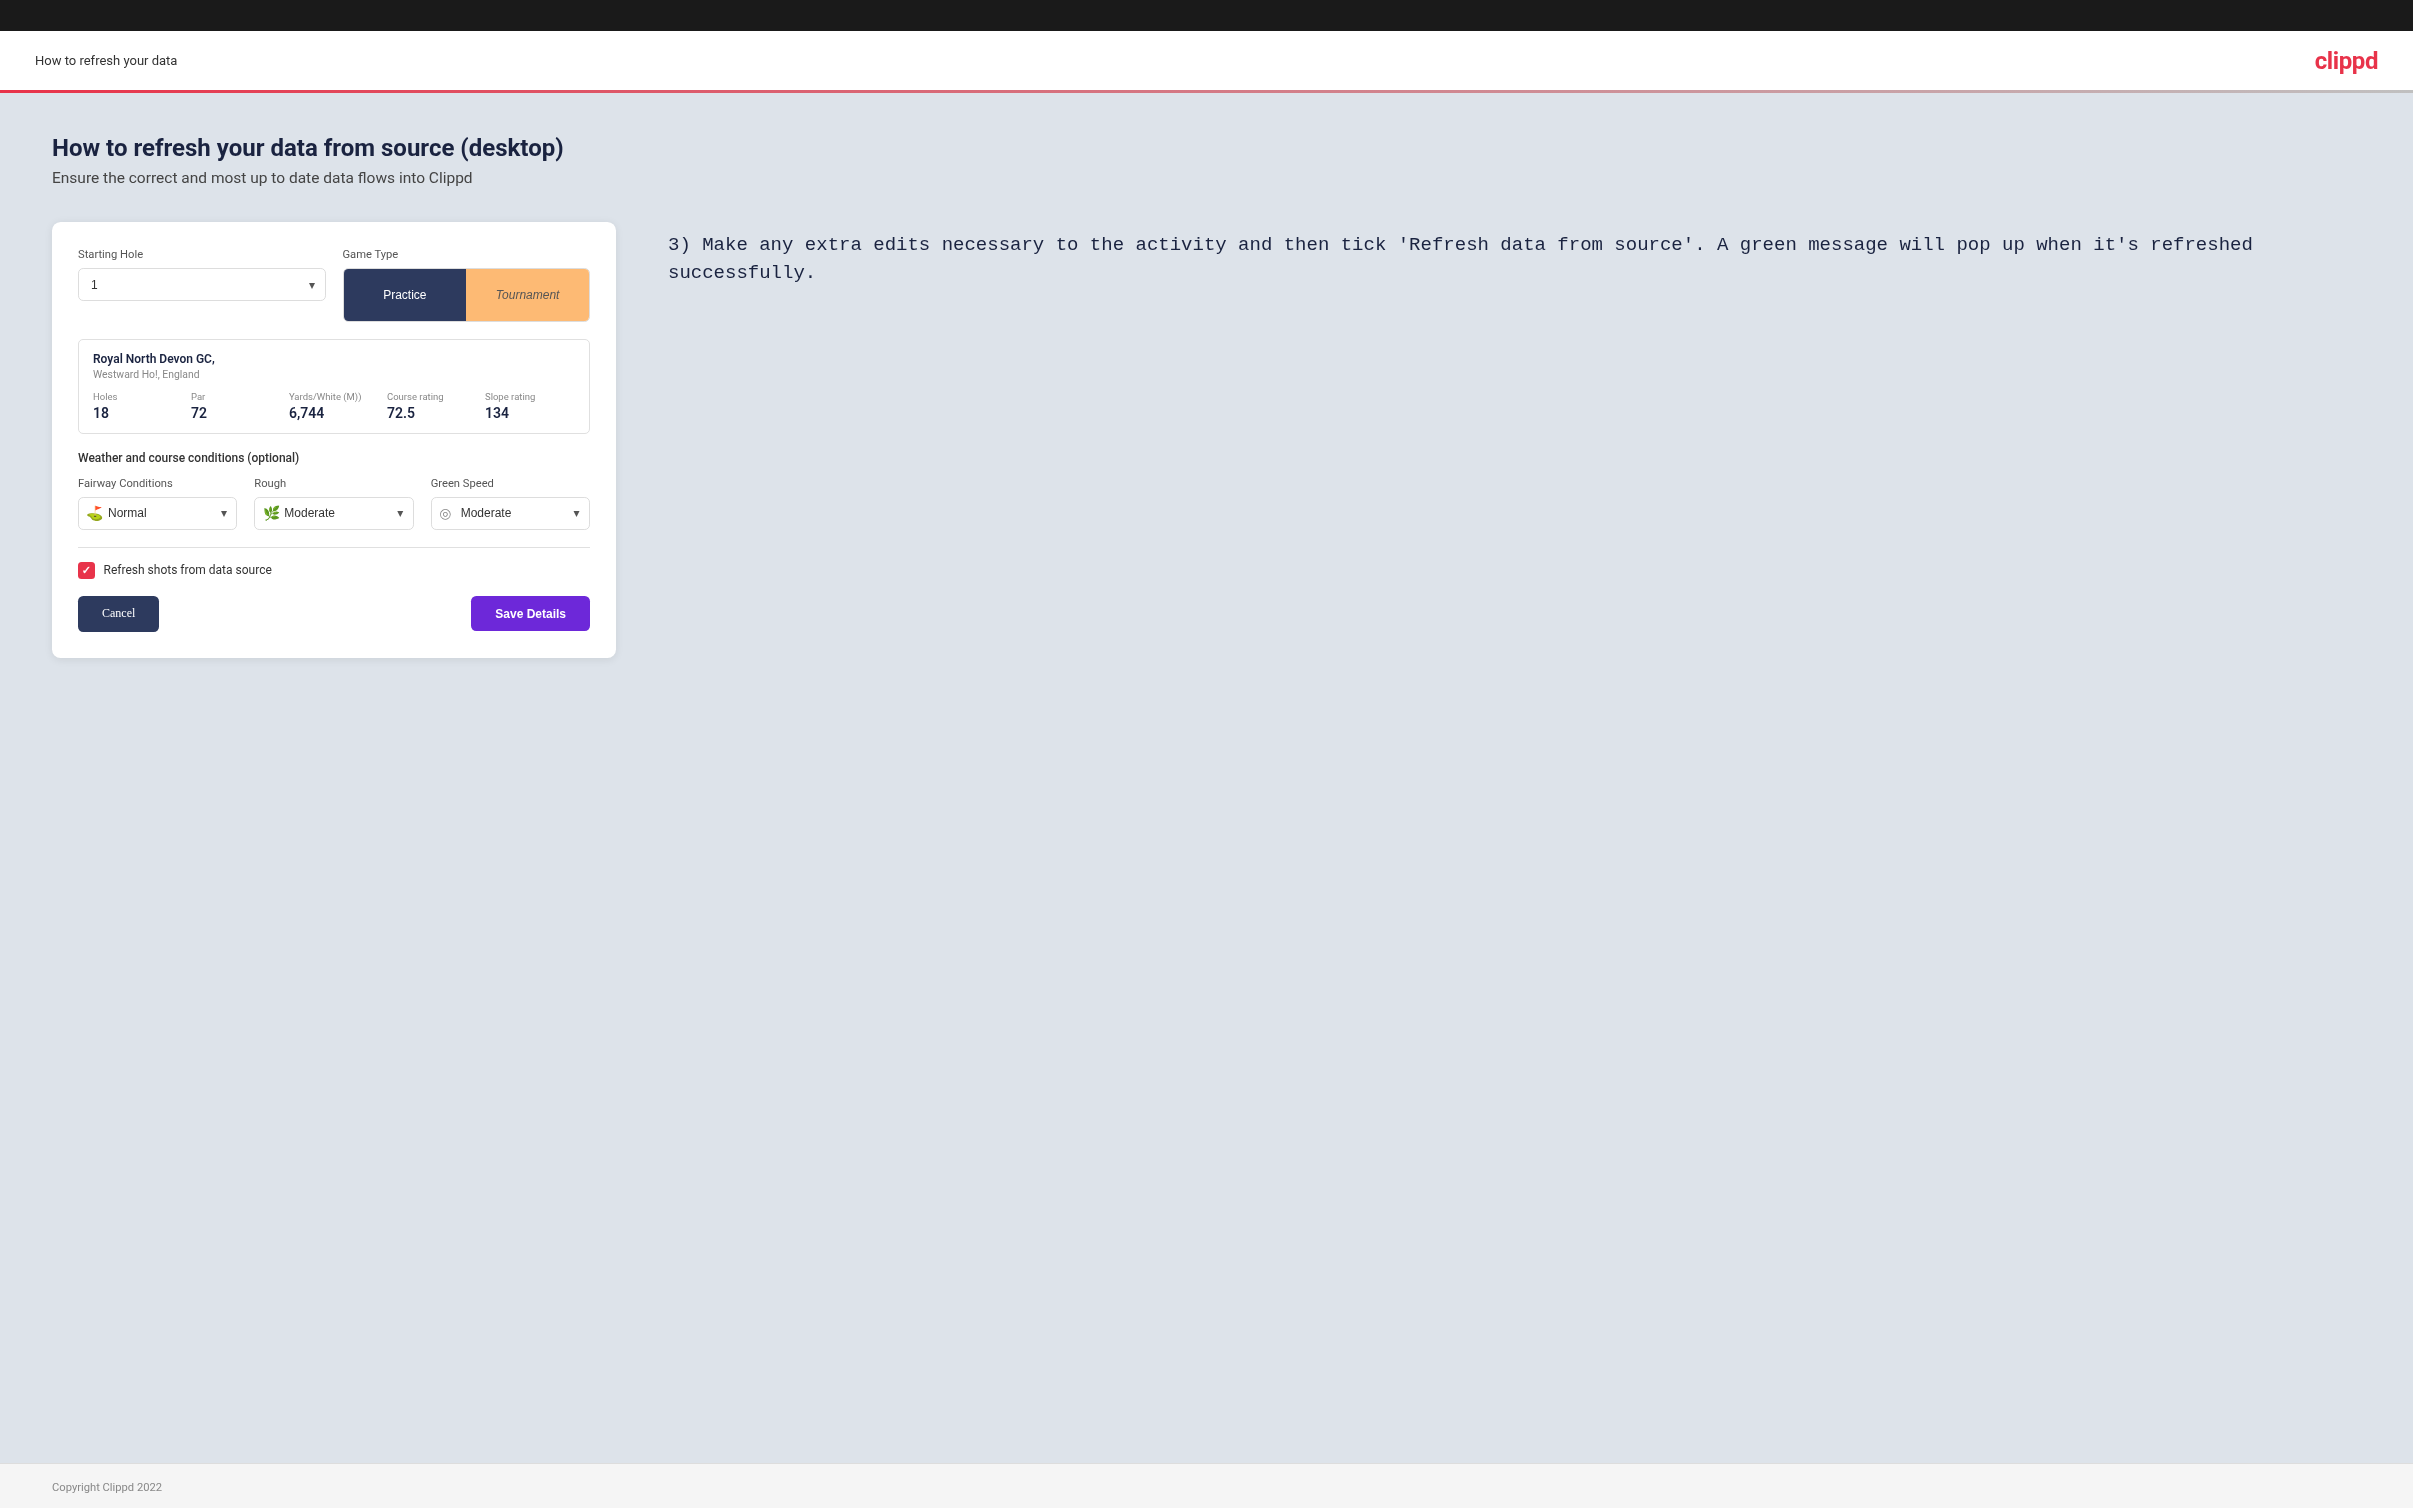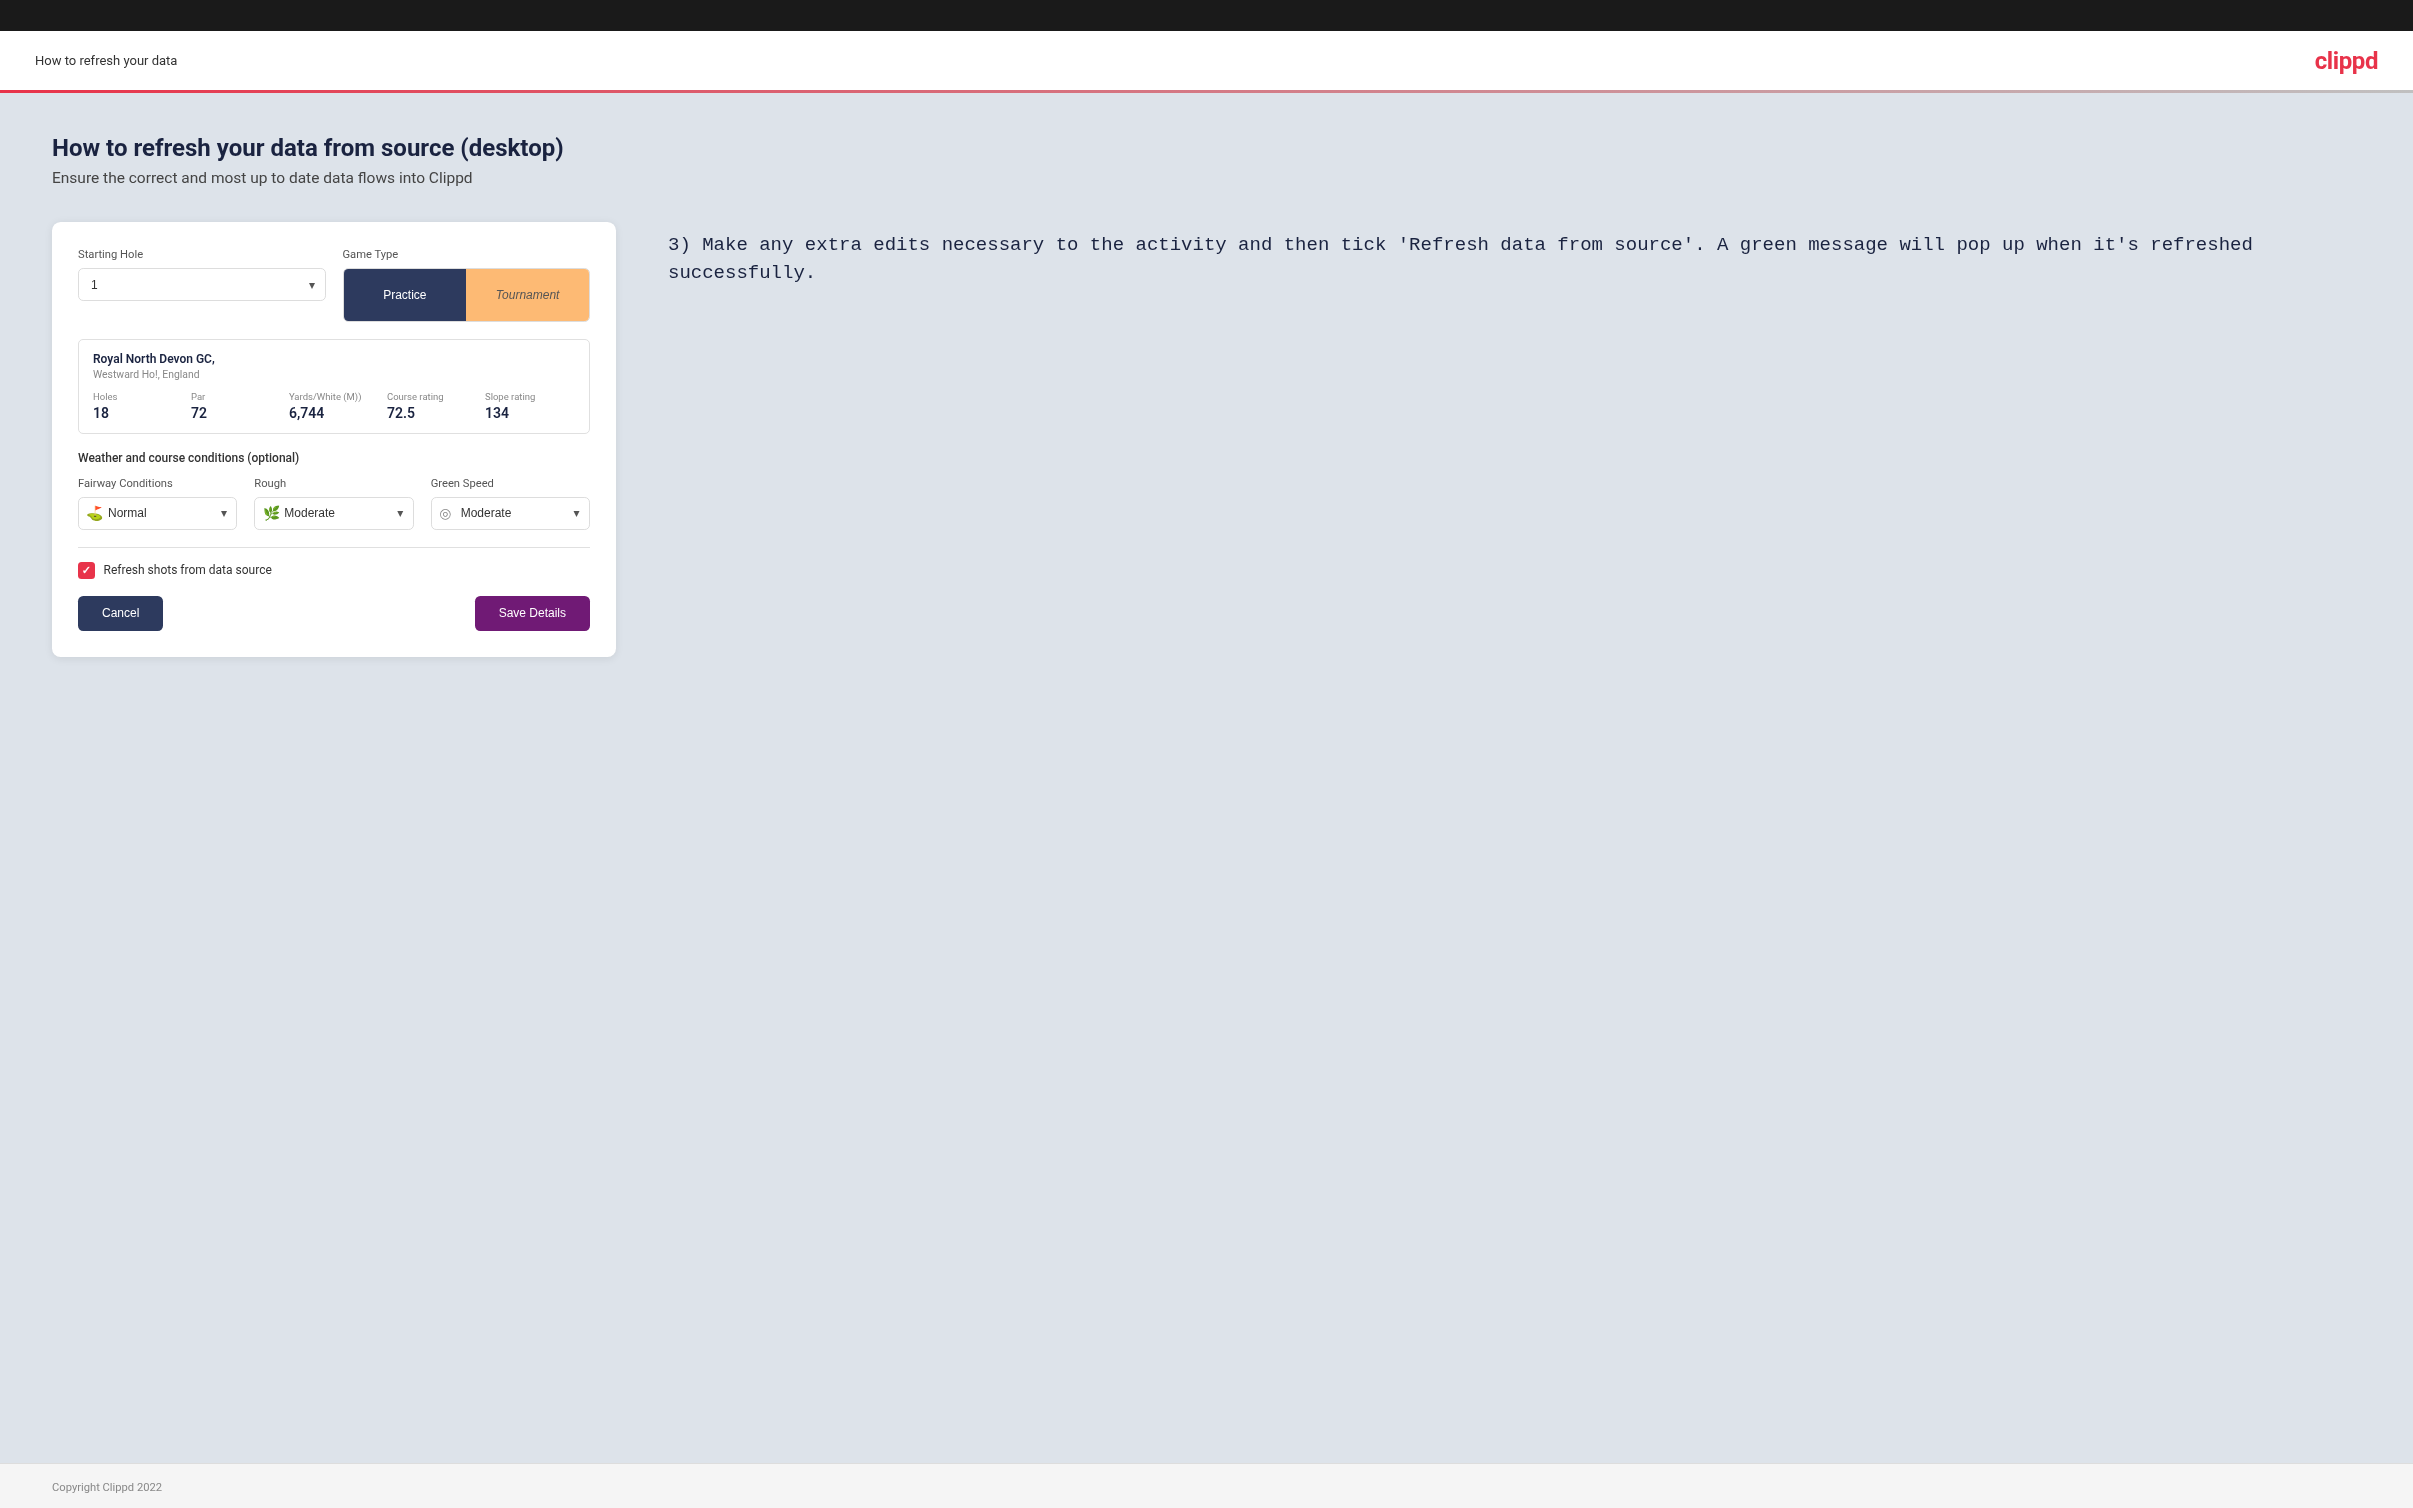--- a/index.html
+++ b/index.html
@@ -267,30 +267,31 @@
 
     .btn-cancel {
       background: #2d3a5e;
       color: #ffffff;
       border: none;
       padding: 10.4px 24px;
       border-radius: 5.2px;
       font-size: 12px;
       font-weight: 500;
       cursor: pointer;
+      font-family: Liberation Serif, serif;
     }
 
     .btn-save {
-      background: #701a75;
+      background: #6d28d9;
       color: #ffffff;
       border: none;
       padding: 10.4px 24px;
       border-radius: 5.2px;
       font-size: 12px;
-      font-weight: 400;
+      font-weight: 700;
       cursor: pointer;
     }
 
     .instruction-panel {
       flex: 1;
       padding-top: 8.6px;
       font-family: Liberation Mono, monospace;
     }
 
     .instruction-text {

